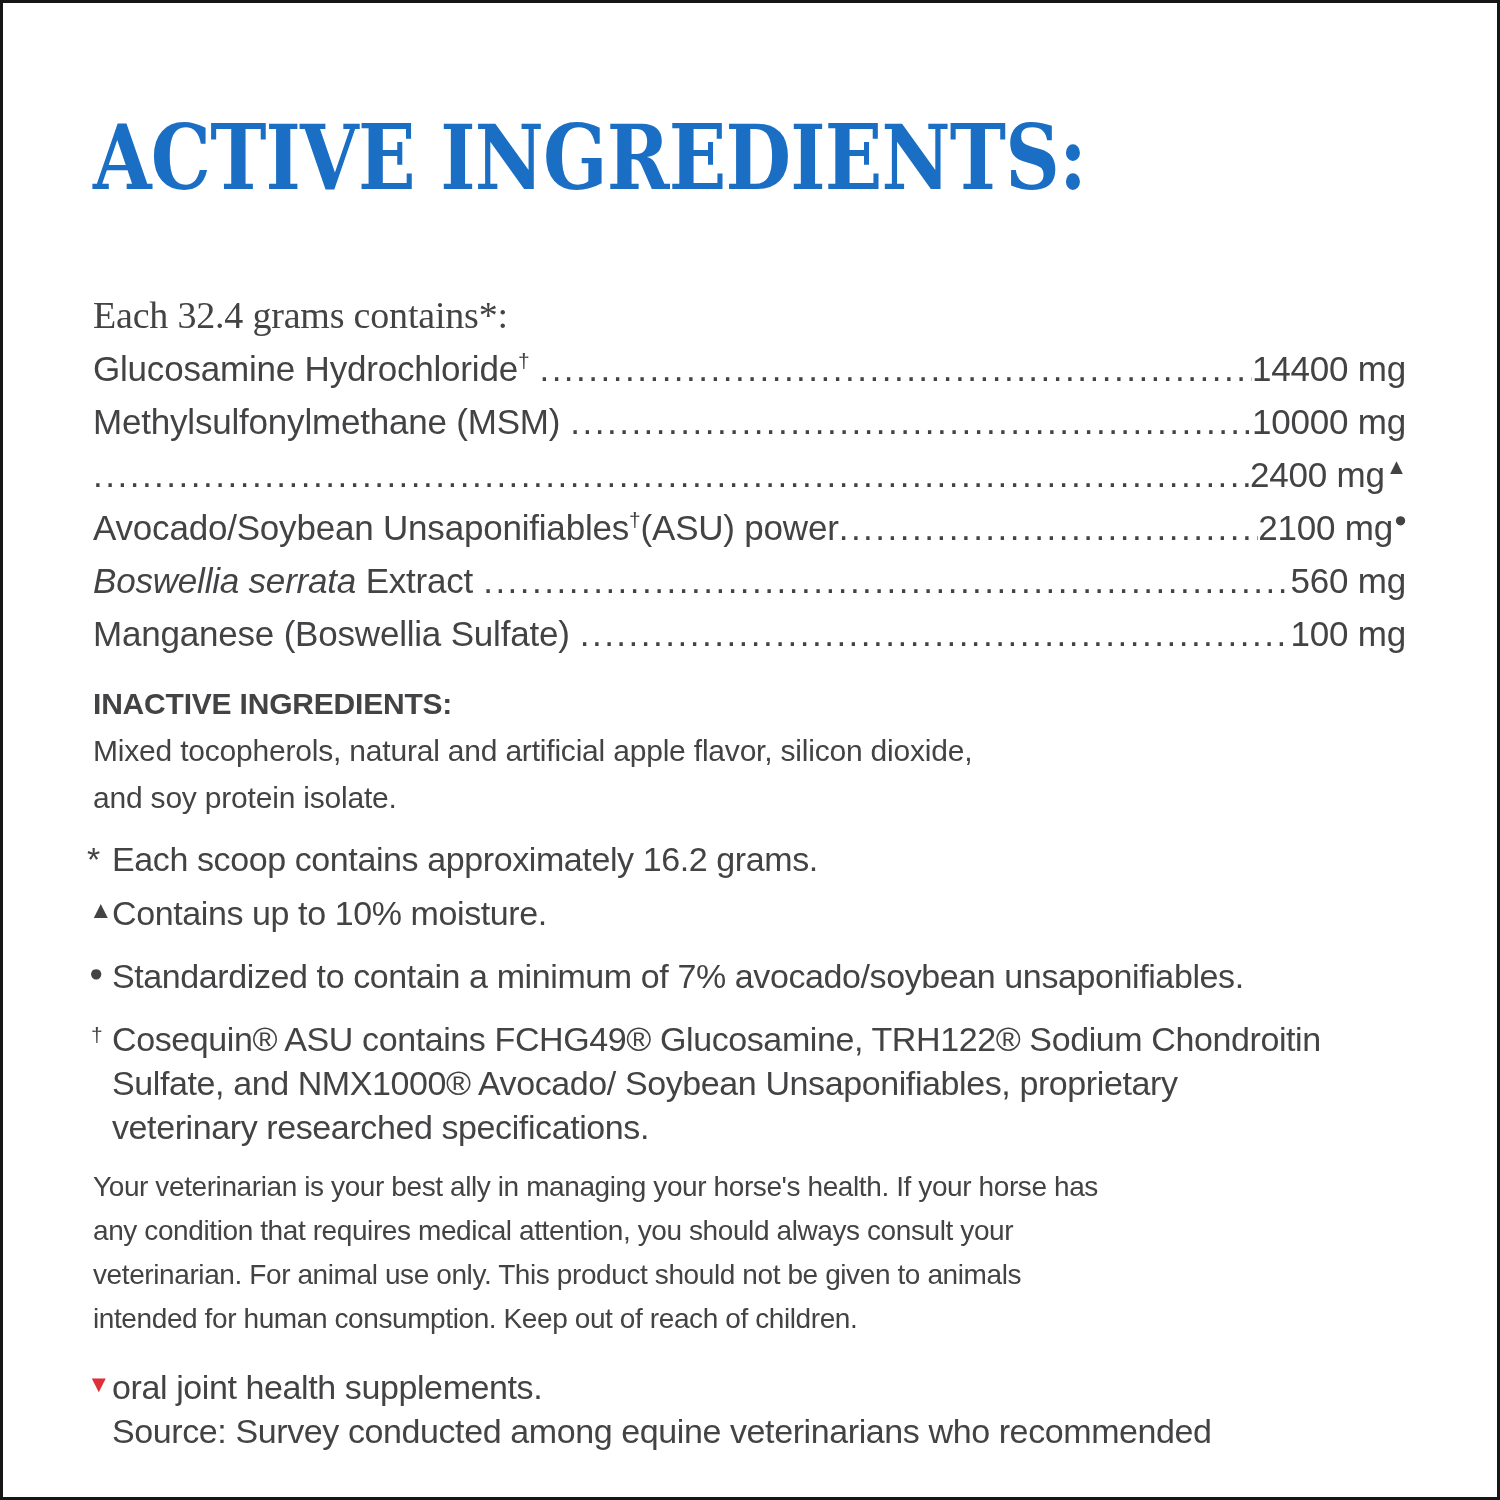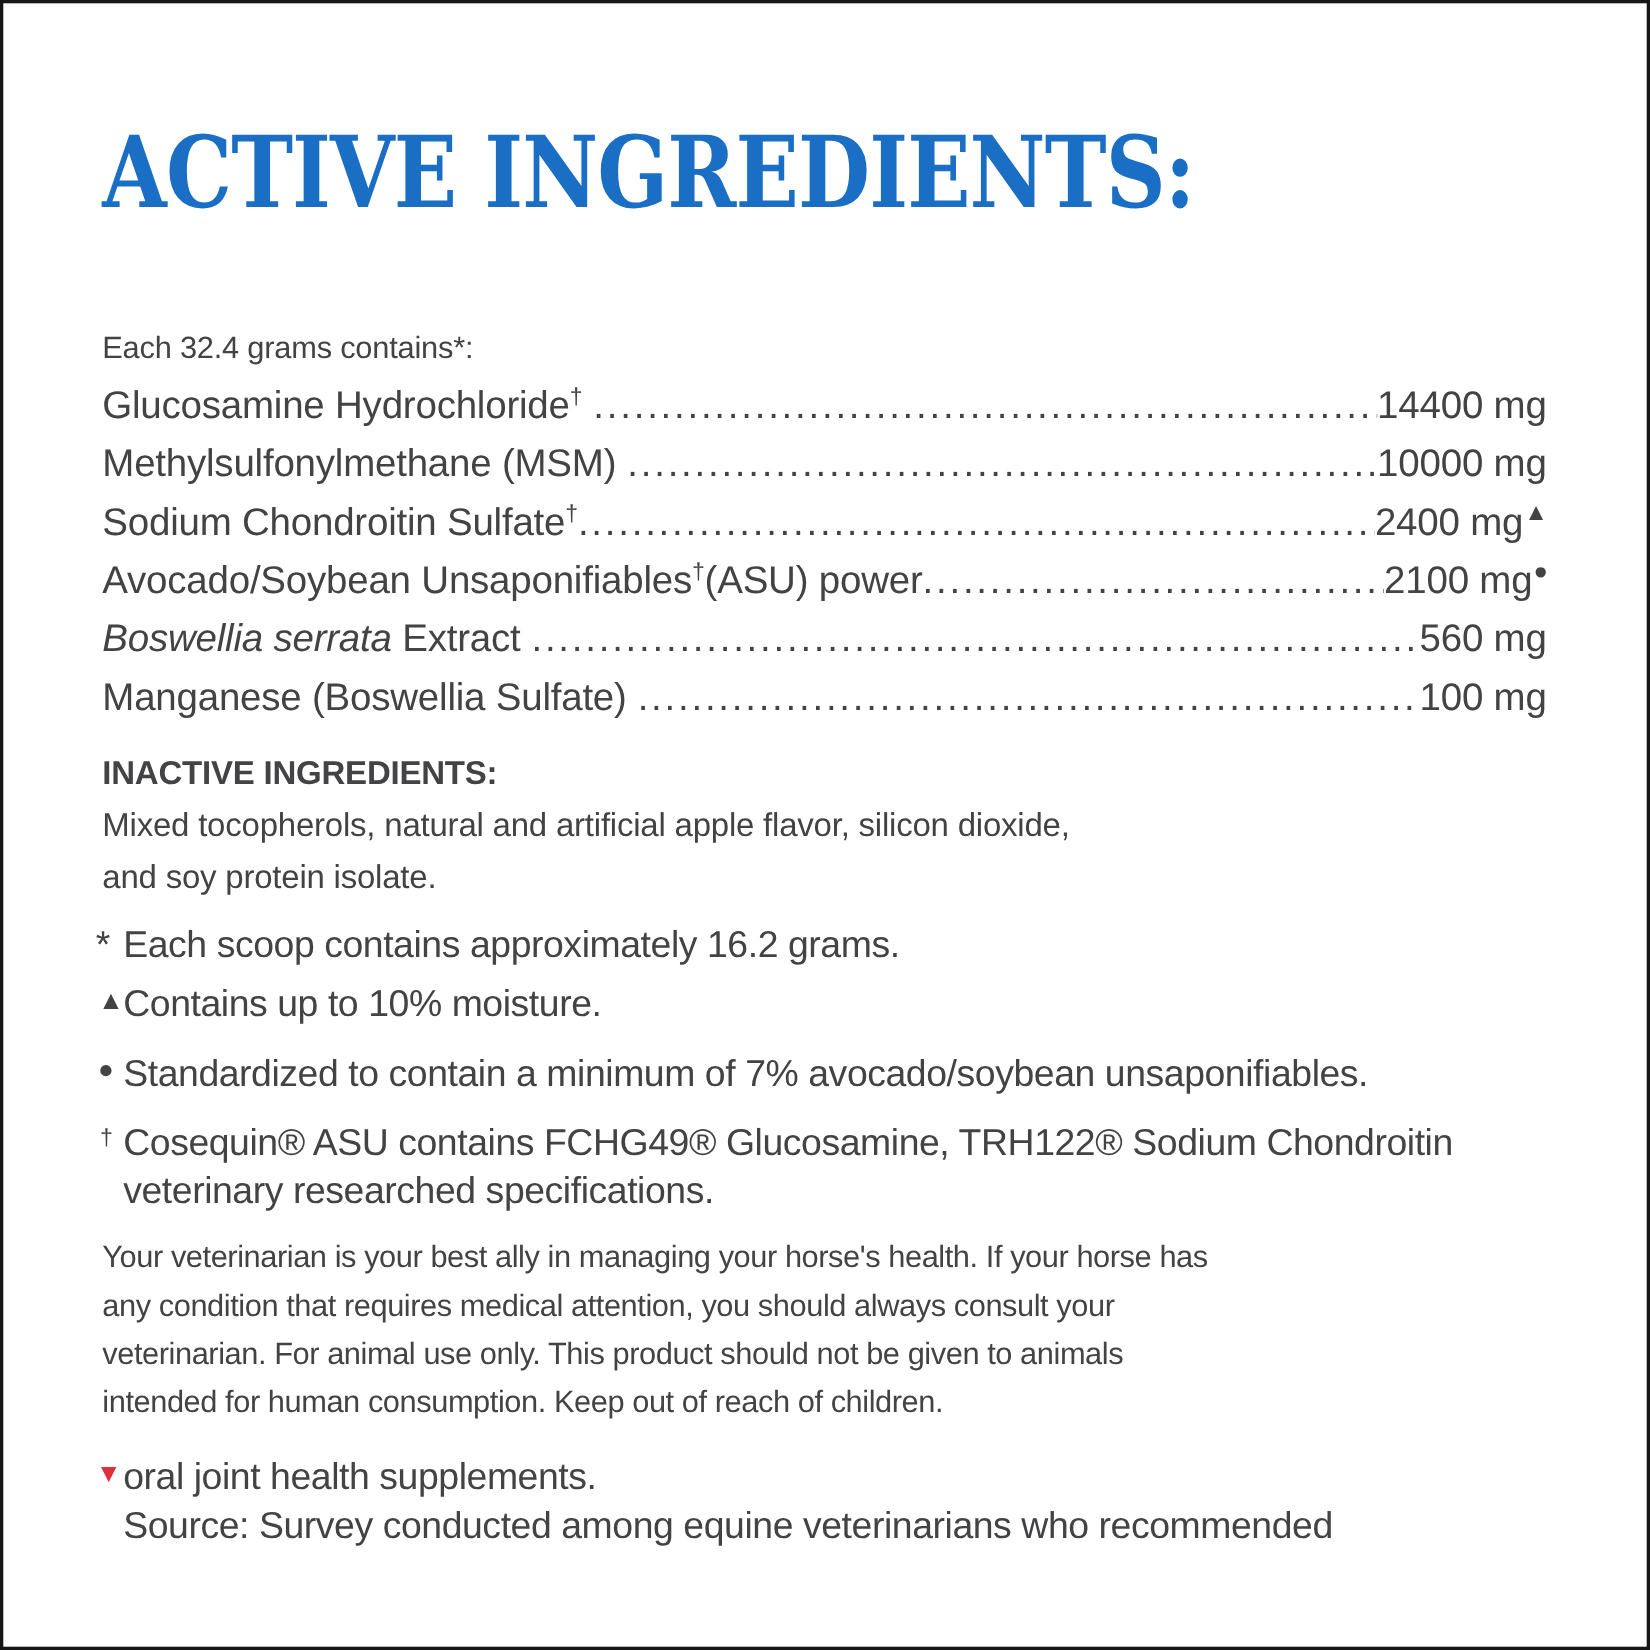--- a/index.html
+++ b/index.html
@@ -33,23 +33,24 @@
     letter-spacing: -1px;
     color: var(--title-blue);
     transform: scaleX(0.84);
     transform-origin: left center;
     white-space: nowrap;
   }
 
   
   .facts { margin-top: 86px; }
   .intro {
-    font-size: 28px;
+    font-size: 38px;
     line-height: 53px;
     letter-spacing: -0.2px;
+    font-family: Liberation Serif, serif;
   }
   .ing-row {
     display: flex;
     align-items: baseline;
     font-size: 35px;
     line-height: 53px;
     letter-spacing: -0.2px;
     white-space: nowrap;
   }
   .ing-name { flex: 0 0 auto; text-align: center; }
@@ -136,21 +137,20 @@
         <span class="ing-value"><span>14400 mg</span><sup class="val-marker"></sup></span>
       </div>
 
       <div class="ing-row">
         <span class="ing-name sp"><span>Methylsulfonylmethane (MSM)</span><sup class="dagger"></sup><span></span></span>
         <span class="dots"></span>
         <span class="ing-value"><span>10000 mg</span><sup class="val-marker"></sup></span>
       </div>
 
       <div class="ing-row">
-        <span class="ing-name"><span>Sodium Chondroitin Sulfate</span><sup class="dagger">†</sup><span></span></span>
         <span class="dots"></span>
         <span class="ing-value"><span>2400 mg</span><sup class="val-marker">▲</sup></span>
       </div>
 
       <div class="ing-row">
         <span class="ing-name"><span>Avocado/Soybean Unsaponifiables</span><sup class="dagger">†</sup><span>(ASU) power</span></span>
         <span class="dots"></span>
         <span class="ing-value"><span>2100 mg</span><sup class="val-marker">●</sup></span>
       </div>
 
@@ -184,20 +184,21 @@
     </div>
 
     <div class="footnote fn-standard">
       <span class="fn-marker fn-marker--shape">●</span>
       <div class="line">Standardized to contain a minimum of 7% avocado/soybean unsaponifiables.</div>
     </div>
 
     <div class="footnote fn-dagger">
       <span class="fn-marker fn-marker--dagger">†</span>
       <div class="line">Cosequin® ASU contains FCHG49® Glucosamine, TRH122® Sodium Chondroitin</div>
+      <div class="line">Sulfate, and NMX1000® Avocado/ Soybean Unsaponifiables, proprietary</div>
       <div class="line">veterinary researched specifications.</div>
     </div>
 
     <div class="advisory">
       <div class="line">Your veterinarian is your best ally in managing your horse's health. If your horse has</div>
       <div class="line">any condition that requires medical attention, you should always consult your</div>
       <div class="line">veterinarian. For animal use only. This product should not be given to animals</div>
       <div class="line">intended for human consumption. Keep out of reach of children.</div>
     </div>
 

